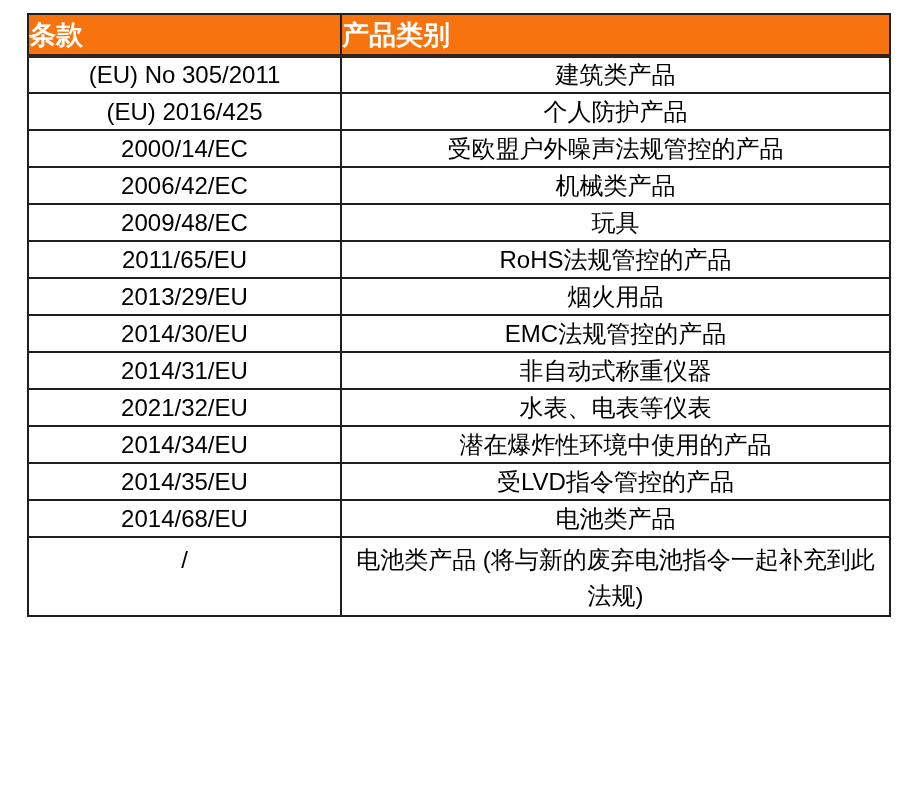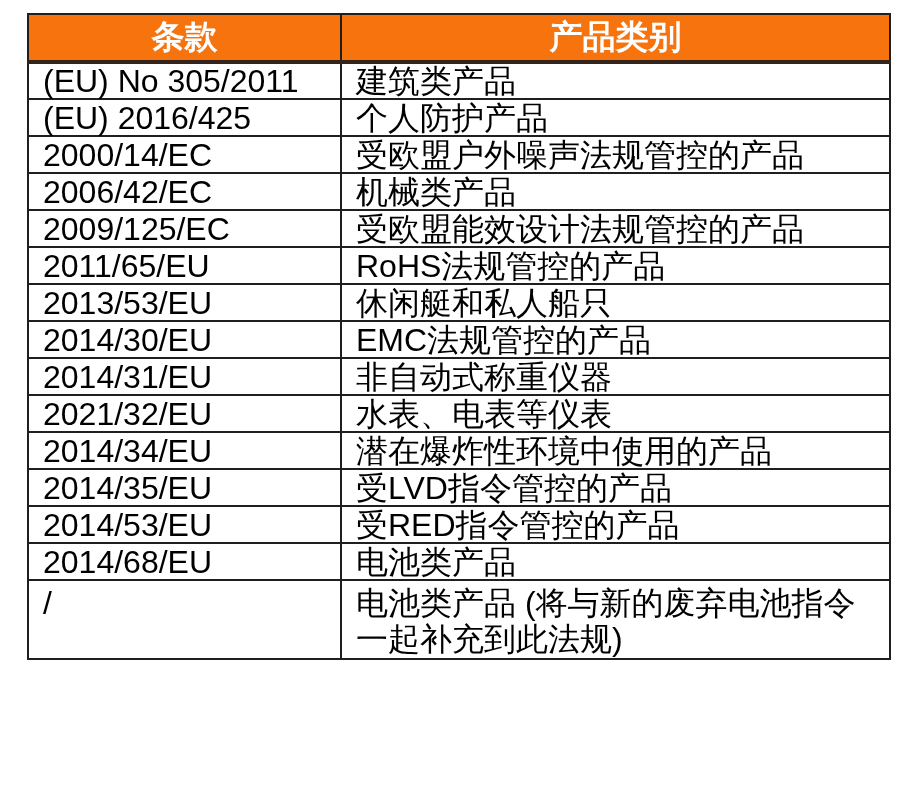--- a/index.html
+++ b/index.html
@@ -27,34 +27,34 @@
   table.reg-table th,
   table.reg-table td {
     border: 2px solid var(--border-color);
     box-sizing: border-box;
     color: var(--text-color);
   }
   th.col-clause { width: 313px; }
   table.reg-table th {
     background: var(--header-bg);
     color: var(--header-text);
-    font-size: 33px;
+    font-size: 27px;
     font-weight: bold;
     height: 42px;
-    text-align: center;
+    text-align: left;
     vertical-align: middle;
     border-bottom: 4px solid var(--header-divider);
   }
   table.reg-table td {
     height: 37px;
-    font-size: 32px;
+    font-size: 24px;
     padding: 0 14px;
     vertical-align: middle;
     line-height: 30px;
-    text-align: left;
+    text-align: center;
     white-space: normal;
     word-break: break-word;
   }
   table.reg-table tbody tr:last-child td {
     vertical-align: top;
     padding-top: 4px;
     line-height: 36px;
     height: 79px;
   }
 </style>
@@ -84,36 +84,36 @@
   <tr>
     <td>2000/14/EC</td>
     <td>受欧盟户外噪声法规管控的产品</td>
   </tr>
 
   <tr>
     <td>2006/42/EC</td>
     <td>机械类产品</td>
   </tr>
 
+  <tr>
+    <td>2009/48/EC</td>
+    <td>玩具</td>
+  </tr>
 
-  <tr>
-    <td>2009/125/EC</td>
-    <td>受欧盟能效设计法规管控的产品</td>
-  </tr>
 
   <tr>
     <td>2011/65/EU</td>
     <td>RoHS法规管控的产品</td>
   </tr>
 
+  <tr>
+    <td>2013/29/EU</td>
+    <td>烟火用品</td>
+  </tr>
 
-  <tr>
-    <td>2013/53/EU</td>
-    <td>休闲艇和私人船只</td>
-  </tr>
 
 
   <tr>
     <td>2014/30/EU</td>
     <td>EMC法规管控的产品</td>
   </tr>
 
   <tr>
     <td>2014/31/EU</td>
     <td>非自动式称重仪器</td>
@@ -127,24 +127,20 @@
   <tr>
     <td>2014/34/EU</td>
     <td>潜在爆炸性环境中使用的产品</td>
   </tr>
 
   <tr>
     <td>2014/35/EU</td>
     <td>受LVD指令管控的产品</td>
   </tr>
 
-  <tr>
-    <td>2014/53/EU</td>
-    <td>受RED指令管控的产品</td>
-  </tr>
 
   <tr>
     <td>2014/68/EU</td>
     <td>电池类产品</td>
   </tr>
 
   <tr>
     <td>/</td>
     <td>电池类产品 (将与新的废弃电池指令一起补充到此法规)</td>
   </tr>

